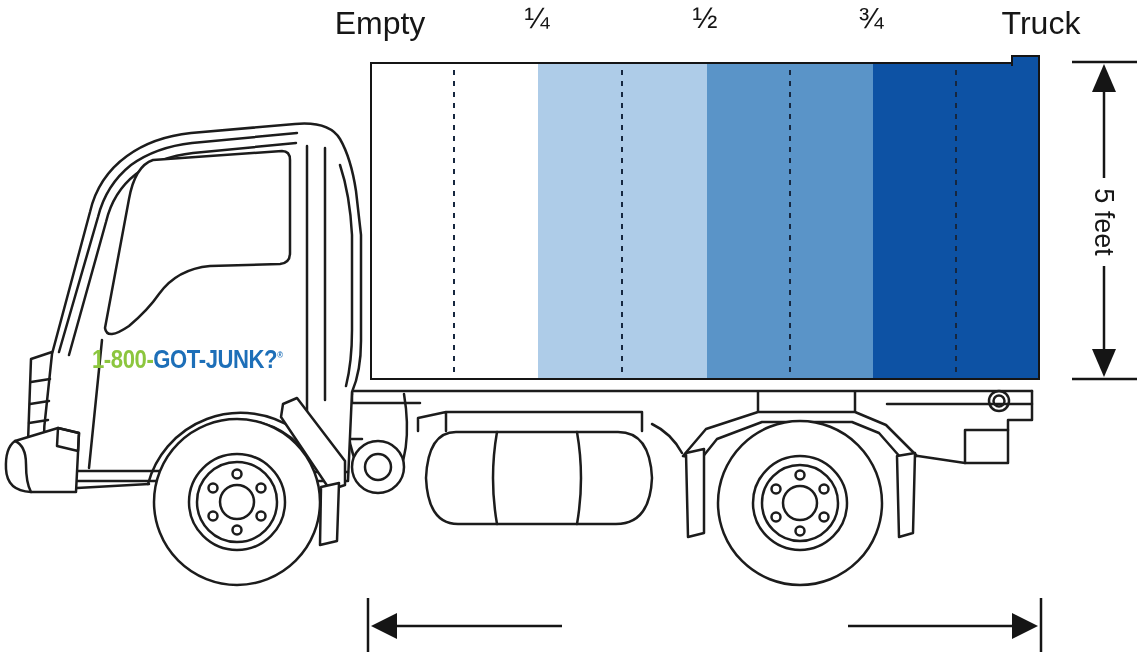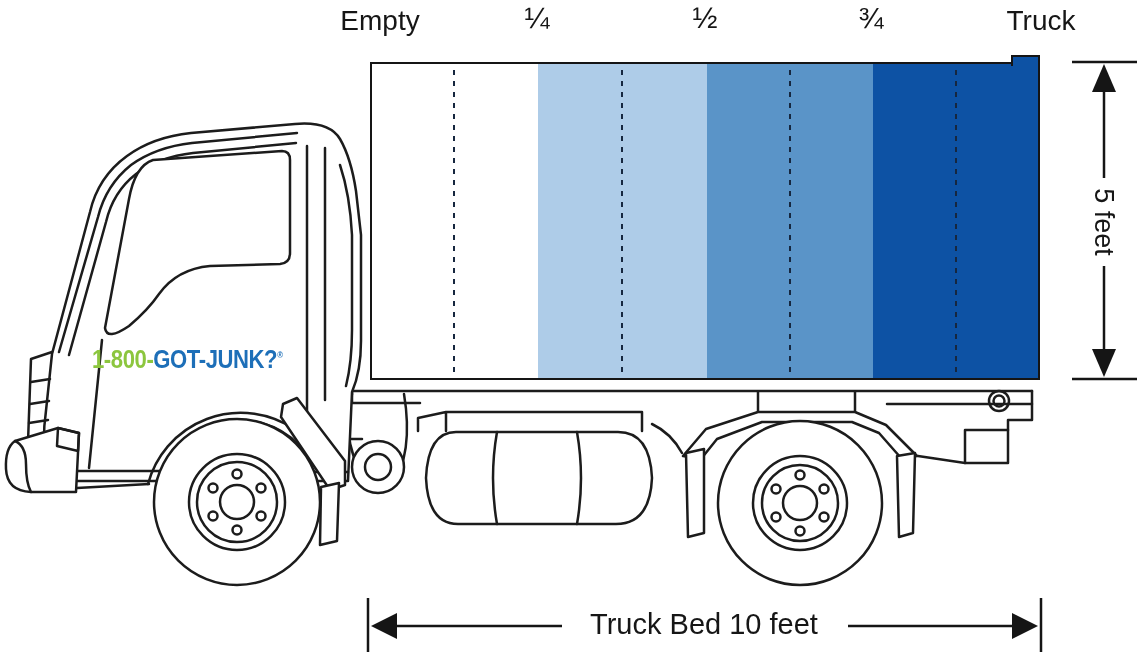--- a/index.html
+++ b/index.html
@@ -25,21 +25,21 @@
   .bed .s0{width:166px;} .bed .s1{width:169px;} .bed .s2{width:166px;} .bed .s3{flex:1;}
   .bed .dashes{position:absolute;left:0;top:0;}
   .bed .dashes line{stroke:currentColor;stroke-width:2;stroke-dasharray:5 6;}
   .notch{
     position:absolute;right:-2px;top:-9px;width:29px;height:11px;box-sizing:border-box;
     border:2px solid #151515;border-bottom:none;
   }
   
   .marker{
     position:absolute;top:5px;transform:translateX(-50%);
-    font-size:28px;white-space:nowrap;
+    font-size:32px;white-space:nowrap;
   }
   .marker.frac{font-size:30px;top:1px;}
   .m0{left:380px;} .m1{left:537px;} .m2{left:705px;} .m3{left:871px;} .m4{left:1041px;}
   .vlabel{
     position:absolute;left:1064px;top:182px;width:80px;height:80px;
     display:flex;align-items:center;justify-content:center;
     transform:rotate(90deg);font-size:27px;white-space:nowrap;
   }
   .hlabel{
     position:absolute;left:563px;top:608px;width:282px;text-align:center;
@@ -168,19 +168,18 @@
     <div class="notch" style="background: rgb(13, 82, 164); border-color: rgb(21, 21, 21);"></div>
   </div>
 
   <span class="marker m0">Empty</span>
   <span class="marker frac m1">¼</span>
   <span class="marker frac m2">½</span>
   <span class="marker frac m3">¾</span>
   <span class="marker m4">Truck</span>
 
   <div class="vlabel">5 feet</div>
-  <div class="hlabel">Truck Bed 10 feet</div>
 
   <div class="logo">
     <span style="color: rgb(140, 198, 62);">1-800-</span><span style="color: rgb(29, 111, 184);">GOT-JUNK?</span><sup style="color: rgb(29, 111, 184);">®</sup>
   </div>
 
 </div>
 
 </body></html>

